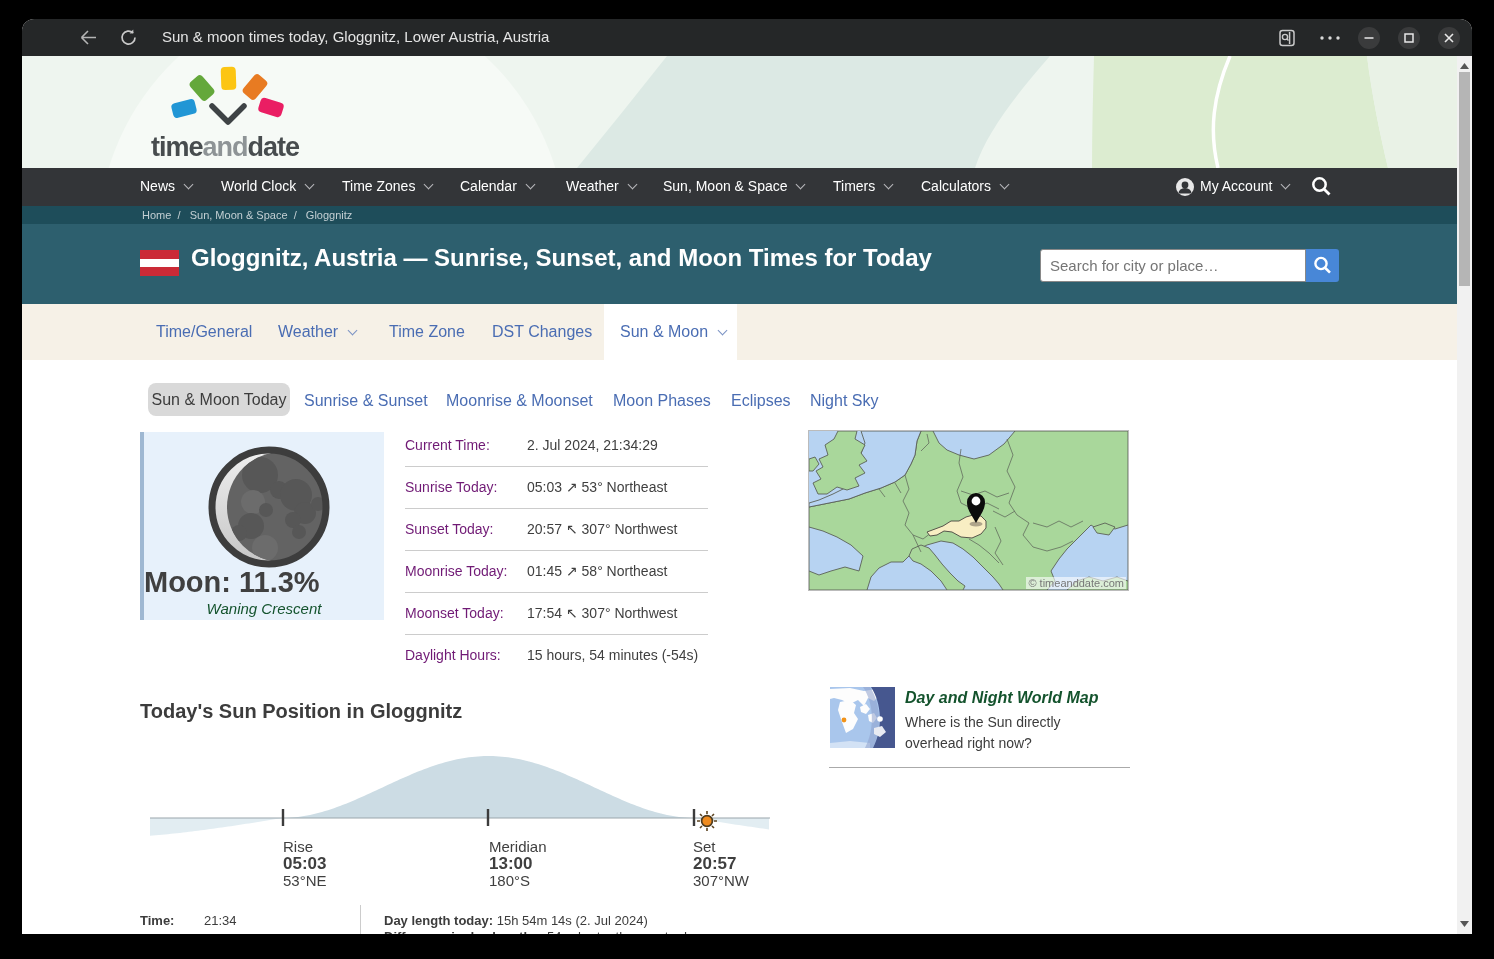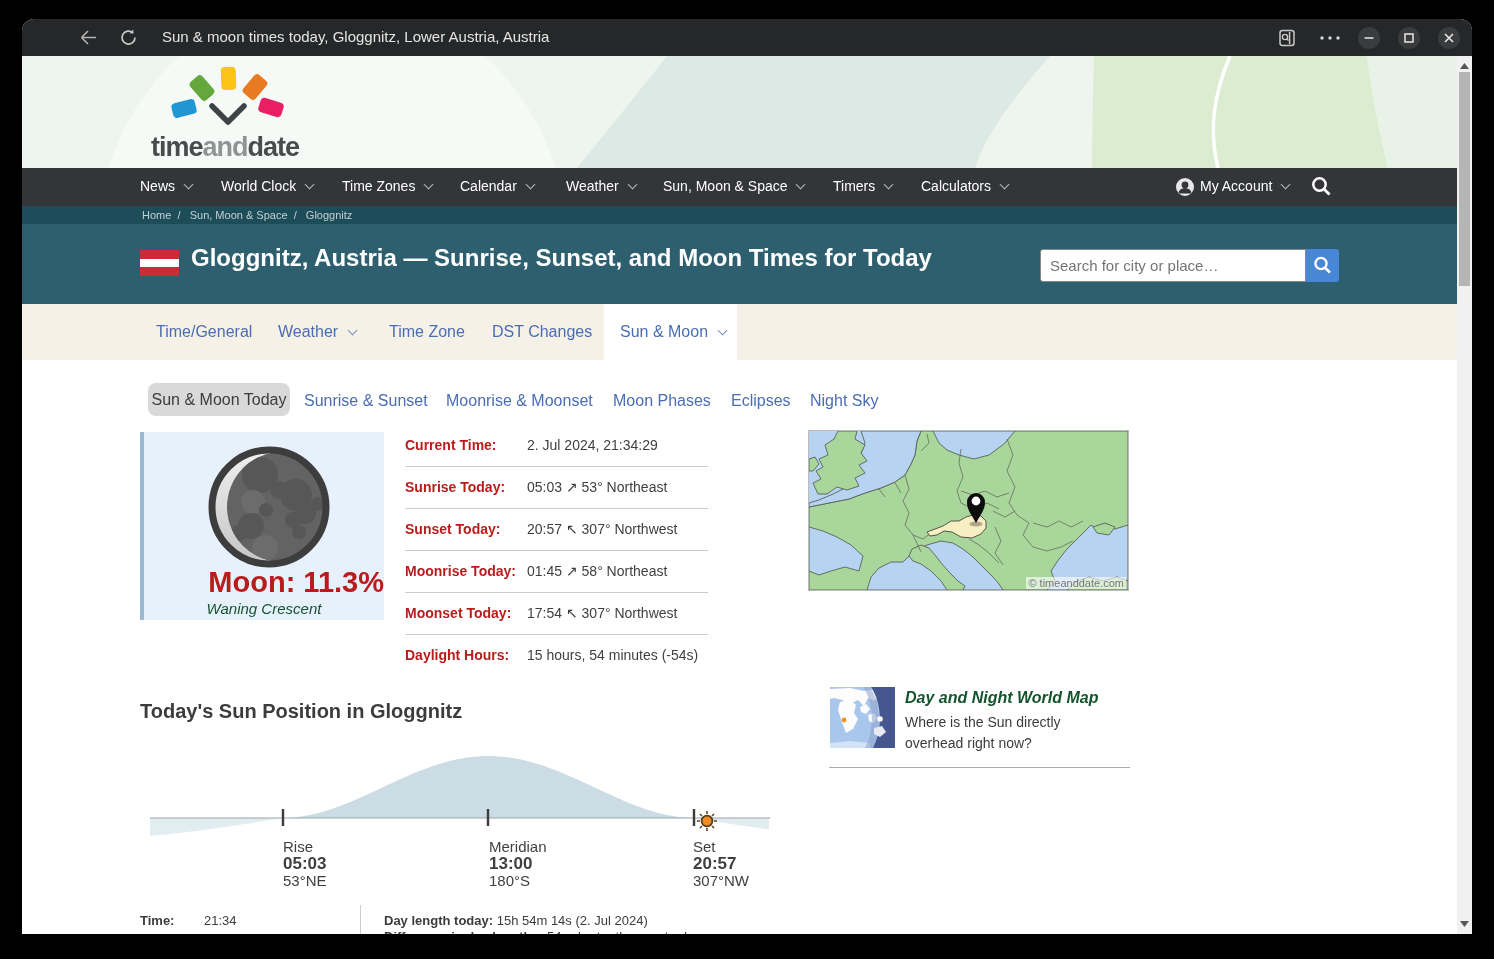--- a/index.html
+++ b/index.html
@@ -31,28 +31,28 @@
 
 .tab { position:absolute; top:19px; font-size:16px; color:#4a6db3; white-space:nowrap; }
 #activetab { position:absolute; left:582px; top:0; width:133px; height:56px; background:#fff; }
 
 .pill { position:absolute; left:126px; top:327px; width:142px; height:33px; background:#d9d9d9;
   border-radius:8px; color:#3c3c3c; font-size:16px; line-height:33px; text-align:center; }
 .stab { position:absolute; top:336px; font-size:16px; color:#4a6db3; white-space:nowrap; }
 
 #moonbox { position:absolute; left:118px; top:376px; width:244px; height:188px;
   background:#e7f1fb; border-left:4px solid #9fb8d2; }
-#moonpct { position:absolute; left:0; top:134px; width:240px; text-align:right;
-  font-size:29px; font-weight:bold; color:#b91c1c; }
+#moonpct { position:absolute; left:0; top:134px; width:240px; text-align:left;
+  font-size:29px; font-weight:bold; color:#404040; }
 #moonphase { position:absolute; left:0; top:168px; width:240px; text-align:center; font-size:15px; }
 
 #infotable { position:absolute; left:383px; top:368px; width:303px; border-collapse:collapse; font-size:14px; color:#3f3f3f; }
 #infotable td { padding:0; height:42px; vertical-align:middle; white-space:nowrap; }
 #infotable tr + tr td { border-top:1px solid #ccc; }
-#infotable td.l { font-weight:bold; color:#b91c1c; width:122px; white-space:nowrap; padding-right:6px; }
+#infotable td.l { font-weight:normal; color:#701a75; width:122px; white-space:nowrap; padding-right:6px; }
 
 #map { position:absolute; left:786px; top:374px; width:321px; height:161px; border:1px solid #bbb; }
 
 #dn-thumb { position:absolute; left:808px; top:631px; width:65px; height:61px; }
 #dn-head { position:absolute; left:883px; top:633px; font-size:16px; font-weight:bold; }
 #dn-text { position:absolute; left:883px; top:656px; font-size:14px; color:#3c3c3c; line-height:21px; }
 #dn-hr { position:absolute; left:807px; top:711px; width:301px; border-top:1px solid #aaa; }
 
 #sunhead { position:absolute; left:118px; top:644px; font-size:20px; font-weight:bold; color:#3c3c3c; }
 #graph { position:absolute; left:128px; top:690px; }

